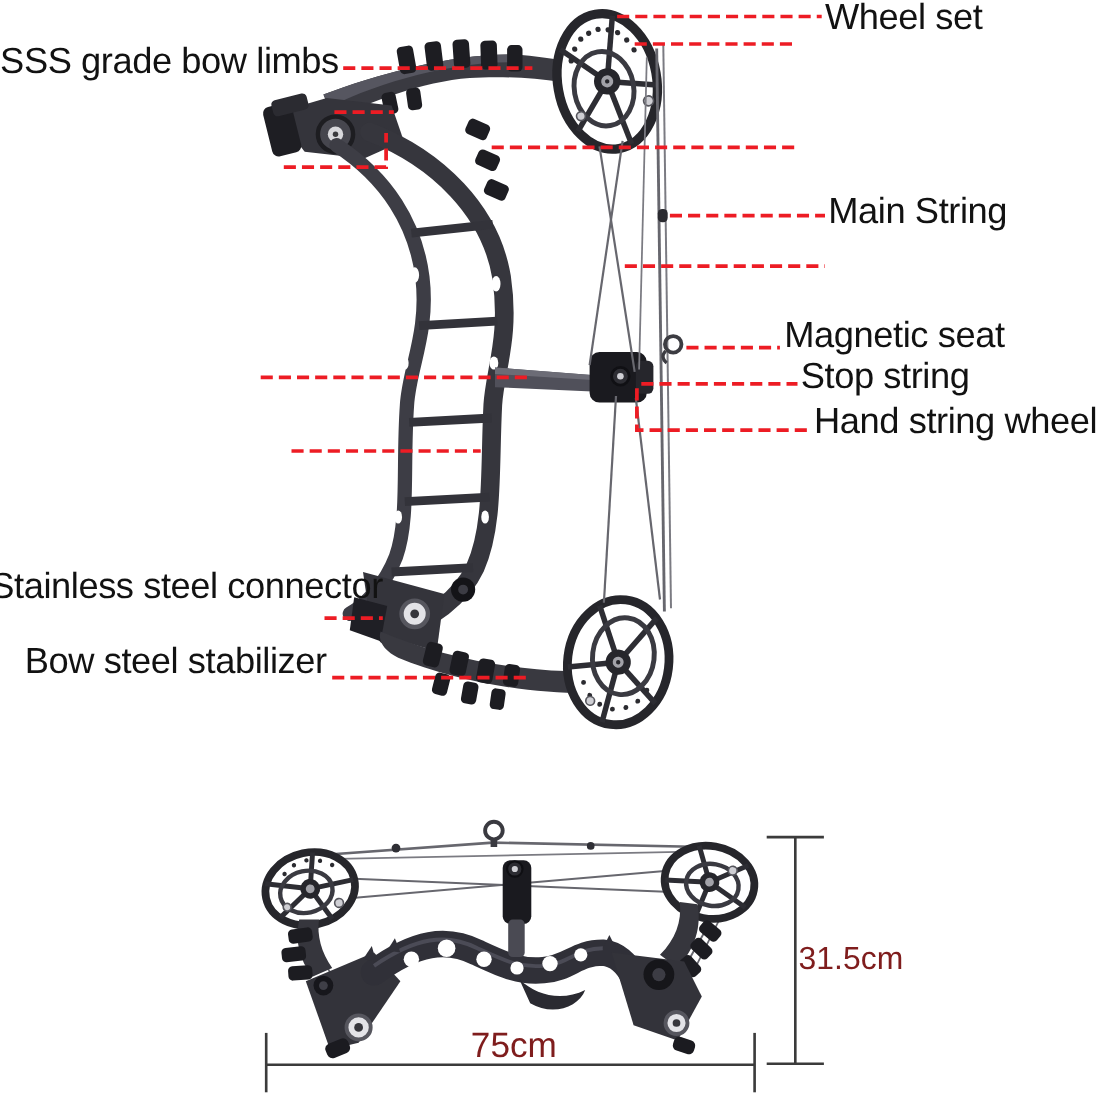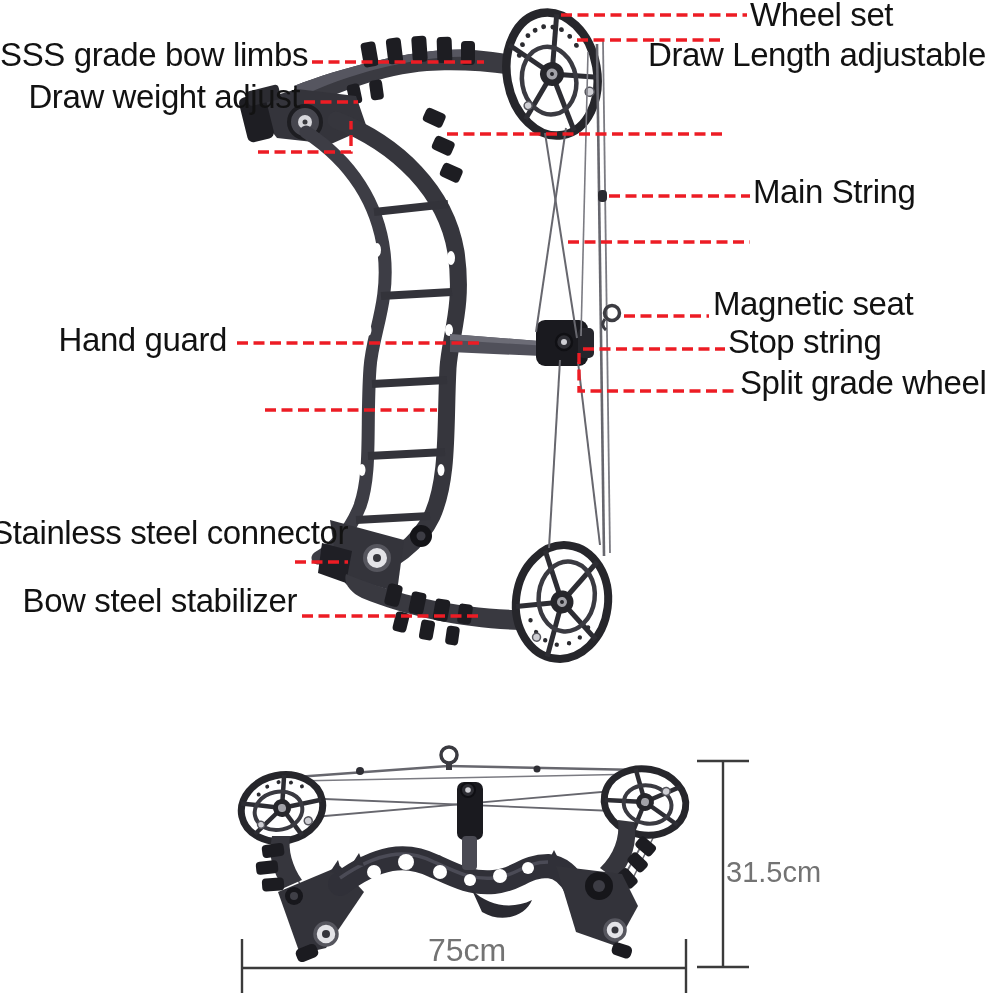--- a/index.html
+++ b/index.html
@@ -6,21 +6,21 @@
   .stage{
     position:relative;width:1000px;height:1000px;background:#ffffff;overflow:hidden;
     font-family:"Liberation Sans","DejaVu Sans",sans-serif;
   }
   .stage svg{position:absolute;left:0;top:0;}
   .part-label{
     position:absolute;font-size:33px;line-height:1.05;color:#121212;
     letter-spacing:-0.4px;white-space:nowrap;
   }
   .dim-label{
-    position:absolute;color:#737373;white-space:nowrap;letter-spacing:0;
+    position:absolute;color:#7f1d1d;white-space:nowrap;letter-spacing:0;
   }
 </style>
 </head>
 <body>
 
 <div class="stage">
 
 <svg width="1000" height="1000" viewBox="0 0 1000 1000">
 
   <g>
@@ -318,27 +318,24 @@
     <line x1="242" y1="968" x2="686" y2="968"></line>
     <line x1="242" y1="939" x2="242" y2="993"></line>
     <line x1="686" y1="939" x2="686" y2="993"></line>
     <line x1="723" y1="761" x2="723" y2="967"></line>
     <line x1="697" y1="761" x2="749" y2="761"></line>
     <line x1="697" y1="967" x2="749" y2="967"></line>
   </g>
 </svg>
 
   <div class="part-label" style="left:750px;top:-2px">Wheel set</div>
-  <div class="part-label" style="left:648px;top:38px">Draw Length adjustable</div>
   <div class="part-label" style="right:692px;top:38px">SSS grade bow limbs</div>
-  <div class="part-label" style="right:700px;top:80px">Draw weight adjust</div>
   <div class="part-label" style="left:753px;top:175px">Main String</div>
   <div class="part-label" style="left:713px;top:287px">Magnetic seat</div>
-  <div class="part-label" style="right:773px;top:323px">Hand guard</div>
   <div class="part-label" style="left:728px;top:325px">Stop string</div>
-  <div class="part-label" style="left:740px;top:366px">Split grade wheel</div>
+  <div class="part-label" style="left:740px;top:366px">Hand string wheel</div>
   <div class="part-label" style="right:652px;top:516px">Stainless steel connector</div>
   <div class="part-label" style="right:703px;top:584px">Bow steel stabilizer</div>
 
   <div class="dim-label" style="left:428px;top:932px;font-size:32px">75cm</div>
   <div class="dim-label" style="left:726px;top:856px;font-size:29px">31.5cm</div>
 
 </div>
 
 </body></html>

